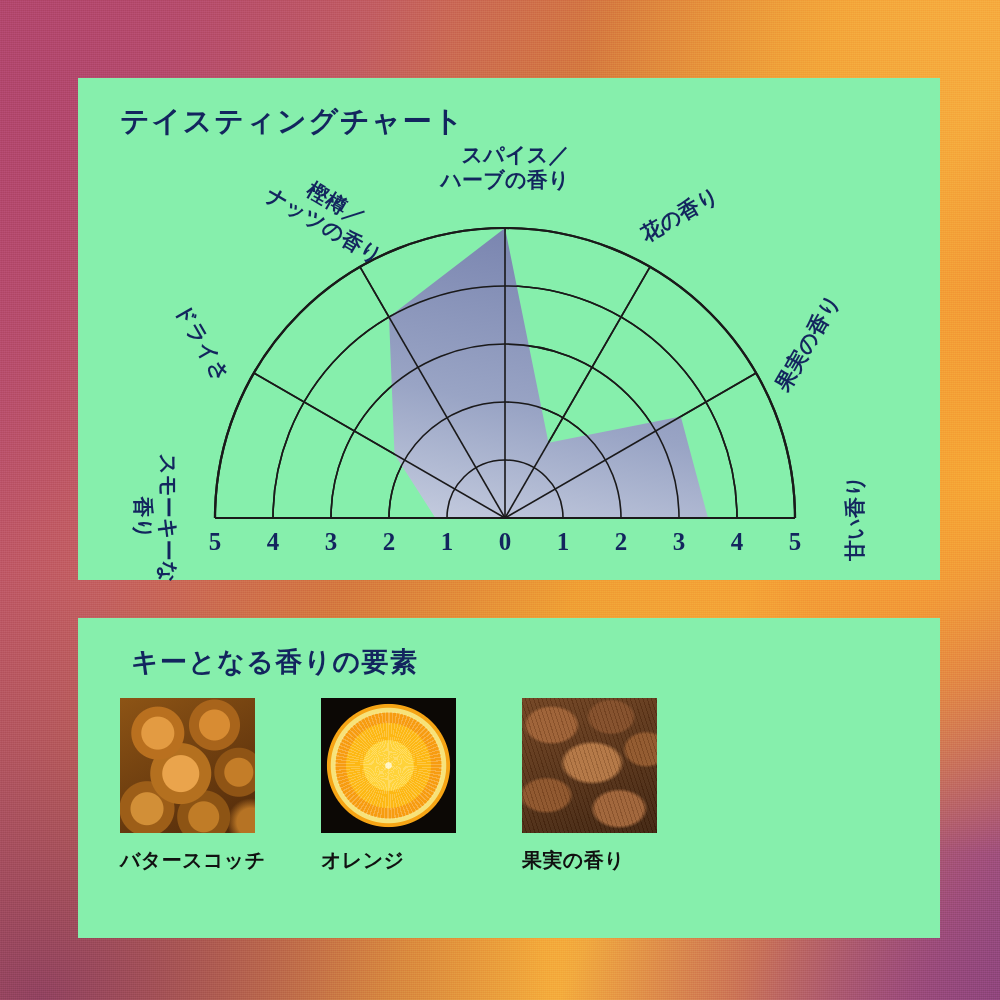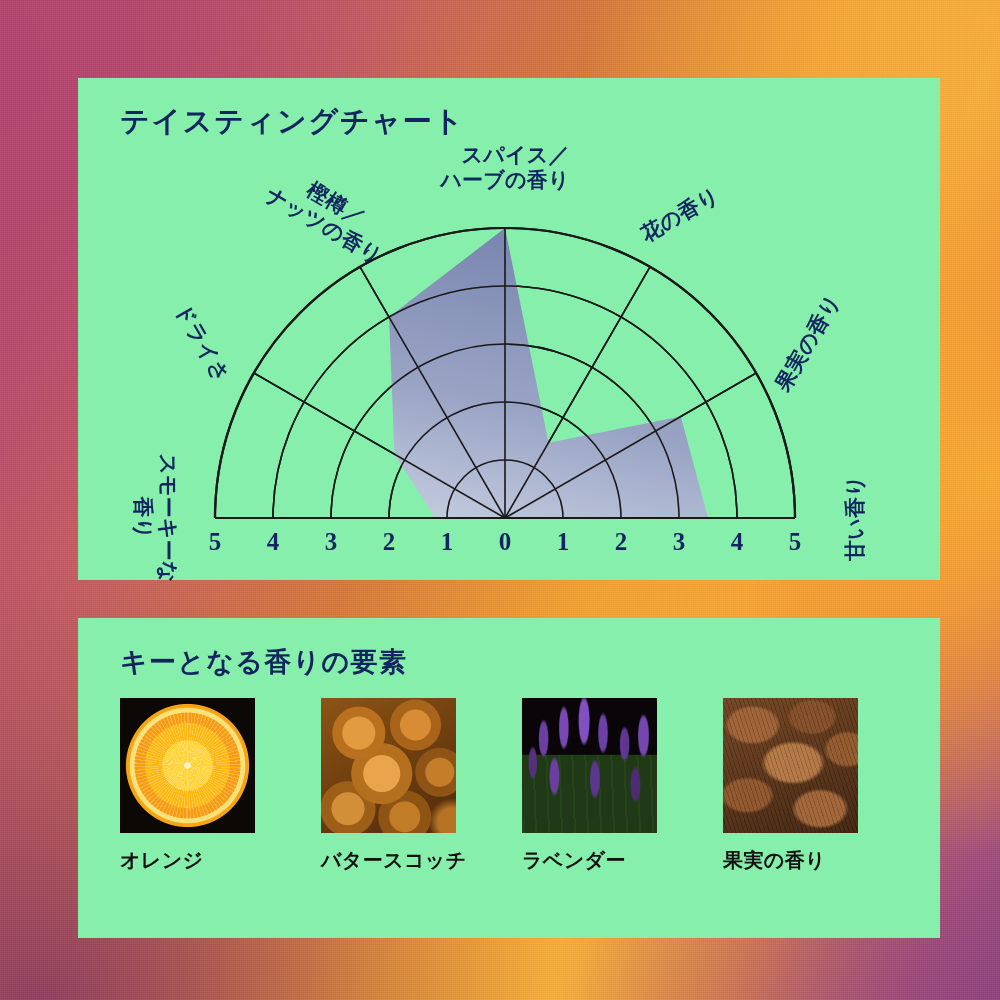--- a/index.html
+++ b/index.html
@@ -72,21 +72,21 @@
     position:absolute;
     font-size:21px; font-weight:bold; color:#13255e;
     white-space:pre;
     line-height:1.18;
     letter-spacing:.01em;
     transform-origin:center center;
   }
 
   
   #aroma-title {
-    position:absolute; left:42px; top:26px;
+    position:absolute; left:53px; top:26px;
     font-size:27px; font-weight:bold; color:#13255e;
     letter-spacing:.05em; white-space:nowrap;
   }
   #aroma-grid {
     position:absolute; left:42px; top:80px;
     display:flex; gap:66px;
   }
   .aroma-item { width:135px; }
   .aroma-thumb {
     width:135px; height:135px; background:#000;
@@ -243,29 +243,25 @@
         <div class="axis-label" style="left: 77px; top: 440px; text-align: center; transform: translate(-50%, -50%) rotate(90deg);">スモーキーな
 香り</div>
       </div>
   </div>
 </section>
 
 <section class="card" id="aroma-card">
   <h2 id="aroma-title">キーとなる香りの要素</h2>
   <div id="aroma-grid">
       <div class="aroma-item">
+        <div class="aroma-thumb th-butterscotch"></div>
+        <div class="aroma-caption">バタースコッチ</div>
+      </div>
+      <div class="aroma-item">
         <div class="aroma-thumb th-orange"></div>
         <div class="aroma-caption">オレンジ</div>
-      </div>
-      <div class="aroma-item">
-        <div class="aroma-thumb th-butterscotch"></div>
-        <div class="aroma-caption">バタースコッチ</div>
-      </div>
-      <div class="aroma-item">
-        <div class="aroma-thumb th-lavender"></div>
-        <div class="aroma-caption">ラベンダー</div>
       </div>
       <div class="aroma-item">
         <div class="aroma-thumb th-almond"></div>
         <div class="aroma-caption">果実の香り</div>
       </div>
     </div>
 </section>
 
 </body></html>

